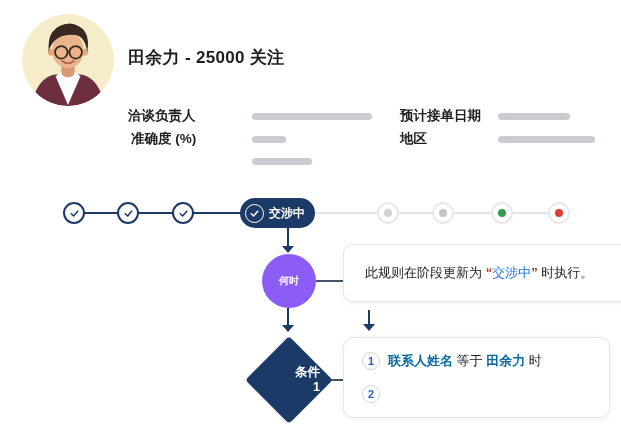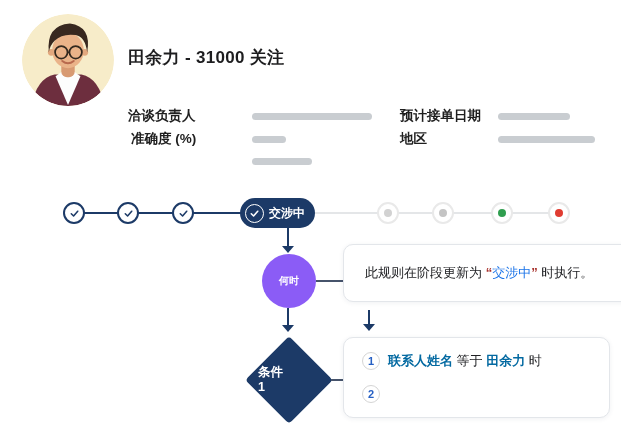--- a/index.html
+++ b/index.html
@@ -36,21 +36,21 @@
   .hline { position:absolute; height:2px; background:#46536b; }
   .arrow-down { position:absolute; width:0; height:0; border-left:6px solid transparent;
                 border-right:6px solid transparent; border-top:7px solid #1c3a67; }
 
   
   .when-node { position:absolute; left:262px; top:254px; width:54px; height:54px; border-radius:50%;
                background:#8b5cf6; color:#fff; font-size:10px; font-weight:700;
                display:flex; align-items:center; justify-content:center; }
   .diamond-wrap { position:absolute; left:258px; top:349px; width:62px; height:62px; }
   .diamond-shape { position:absolute; inset:0; background:#1c3a67; transform:rotate(45deg); border-radius:4px; }
-  .diamond-text { position:absolute; inset:0; display:flex; flex-direction:column; align-items:flex-start;
+  .diamond-text { position:absolute; inset:0; display:flex; flex-direction:column; align-items:flex-end;
                   justify-content:center; color:#fff; font-size:12.5px; font-weight:700; line-height:1.2; }
 
   
   .flow-box { position:absolute; background:#fff; border:1px solid #e3e6ea; border-radius:10px;
               box-shadow:0 1px 5px rgba(40,60,90,.07); }
   .rule-box { left:343px; top:244px; width:314px; height:58px; display:flex; align-items:center;
               padding:0 12px 0 21px; font-size:13px; color:#202124; }
   .rule-box .stage-ref { color:#1a73e8; }
   .rule-box .q { color:#a8322d; font-weight:700; }
   .cond-box { left:343px; top:337px; width:267px; height:81px; display:flex; flex-direction:column;
@@ -82,21 +82,21 @@
         <circle cx="65.5" cy="40" r="3.5" fill="#e2a87e"></circle>
         <path d="M28,40 Q25,12 50,10 Q73,13 68,40 Q66,24 56,22 Q42,20 34,28 Q29,33 28,40 Z" fill="#38281f"></path>
         <circle cx="41" cy="40" r="6.5" fill="none" stroke="#33291f" stroke-width="1.8"></circle>
         <circle cx="56" cy="40" r="6.5" fill="none" stroke="#33291f" stroke-width="1.8"></circle>
         <path d="M47,40 L50,40" stroke="#33291f" stroke-width="1.8"></path>
         <path d="M42,49 Q48,54 54,49" stroke="#b86a4e" stroke-width="2" fill="none" stroke-linecap="round"></path>
       </g>
     </svg>
   </div>
 
-  <div class="card-title">田余力 - 31000 关注</div>
+  <div class="card-title">田余力 - 25000 关注</div>
 
   <div class="field-label" style="left:128px; top:107px;">洽谈负责人</div>
   <div class="ph-bar" style="left:252px; top:113px; width:120px;"></div>
   <div class="field-label" style="left:131px; top:130px;">准确度 (%)</div>
   <div class="ph-bar" style="left:252px; top:136px; width:34px;"></div>
   <div class="ph-bar" style="left:252px; top:158px; width:60px;"></div>
 
   <div class="field-label" style="left:400px; top:107px;">预计接单日期</div>
   <div class="ph-bar" style="left:498px; top:113px; width:72px;"></div>
   <div class="field-label" style="left:400px; top:130px;">地区</div>

